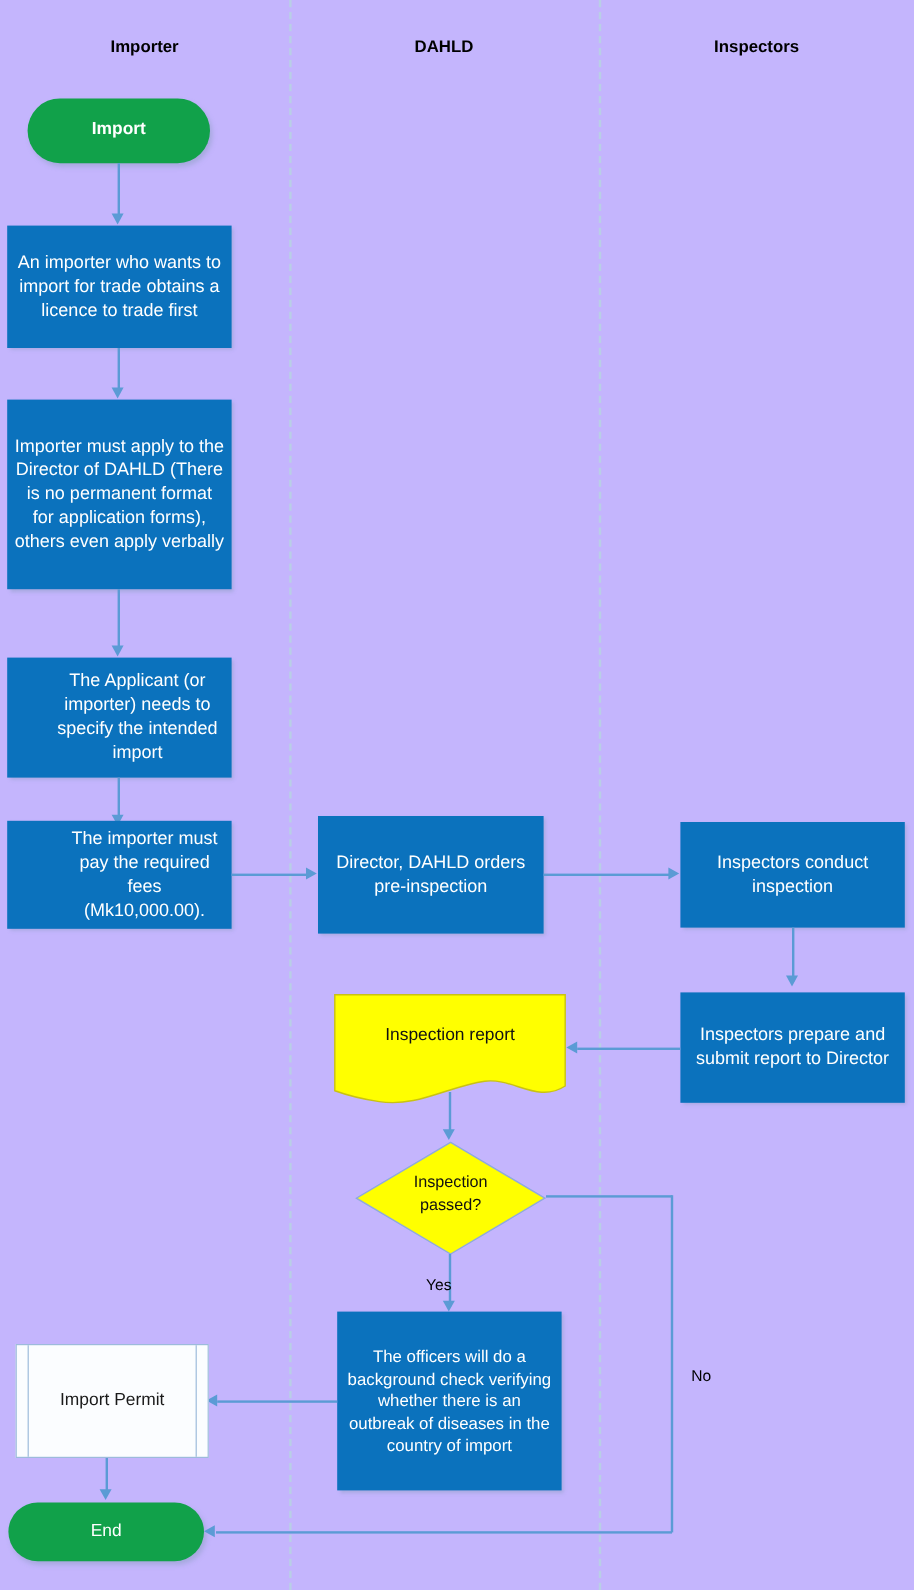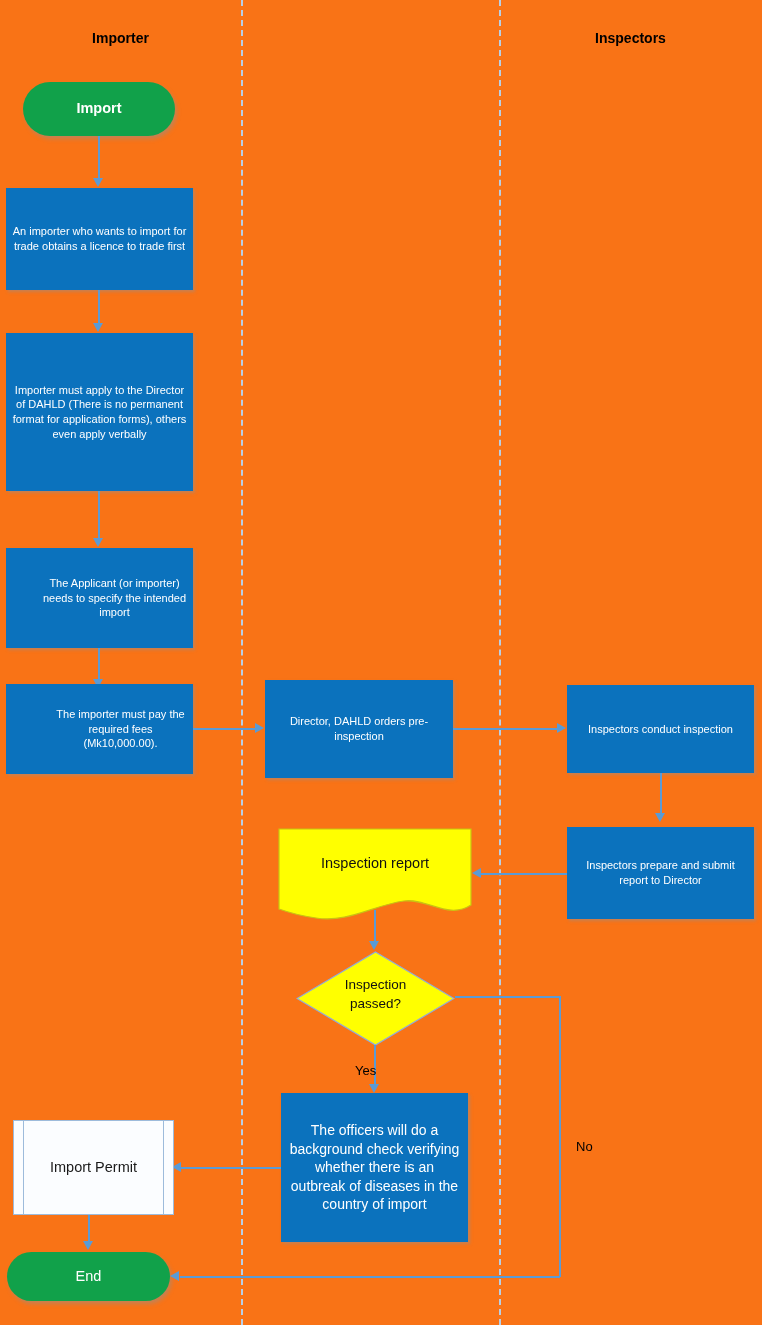--- a/index.html
+++ b/index.html
@@ -7,21 +7,21 @@
     padding: 0;
     background: #ffffff;
   }
   body {
     font-family: "Liberation Sans", sans-serif;
   }
   #canvas {
     position: relative;
     width: 762px;
     height: 1325px;
-    background: #f97316;
+    background: #c4b5fd;
     overflow: hidden;
   }
   
   .lane-divider {
     position: absolute;
     top: 0;
     width: 0;
     height: 1325px;
     border-left: 2px dashed #b9cfe6;
   }
@@ -39,21 +39,21 @@
     box-sizing: border-box;
     display: flex;
     align-items: center;
     justify-content: center;
     text-align: center;
     line-height: 1.32;
   }
   .process {
     background: #0b72bd;
     color: #ffffff;
-    font-size: 11px;
+    font-size: 15px;
     padding: 4px 6px;
     box-shadow: 2px 2px 3px rgba(120,150,175,0.38);
   }
   .terminator {
     background: #11a14a;
     color: #ffffff;
     font-size: 14.5px;
     font-weight: bold;
     border-radius: 999px;
     box-shadow: 2px 3px 4px rgba(120,150,175,0.40);
@@ -133,20 +133,21 @@
 </style>
 </head>
 <body>
 
 <div id="canvas">
 
   <div class="lane-divider" style="left:241px;"></div>
   <div class="lane-divider" style="left:499px;"></div>
 
   <div class="lane-title" style="left:0px; top:30px; width:241px;">Importer</div>
+  <div class="lane-title" style="left:241px; top:30px; width:258px;">DAHLD</div>
   <div class="lane-title" style="left:499px; top:30px; width:263px;">Inspectors</div>
 
   <div class="node terminator" style="left:23px; top:82px; width:152px; height:54px;">Import</div>
 
   <div class="conn v" style="left:98px; top:136px; height:46px;"></div>
   <div class="arrowhead arrow-down" style="left:93px; top:178px;"></div>
 
   <div class="node process" style="left:6px; top:188px; width:187px; height:102px;">An importer who wants to import for trade obtains a licence to trade first</div>
 
   <div class="conn v" style="left:98px; top:290px; height:38px;"></div>

